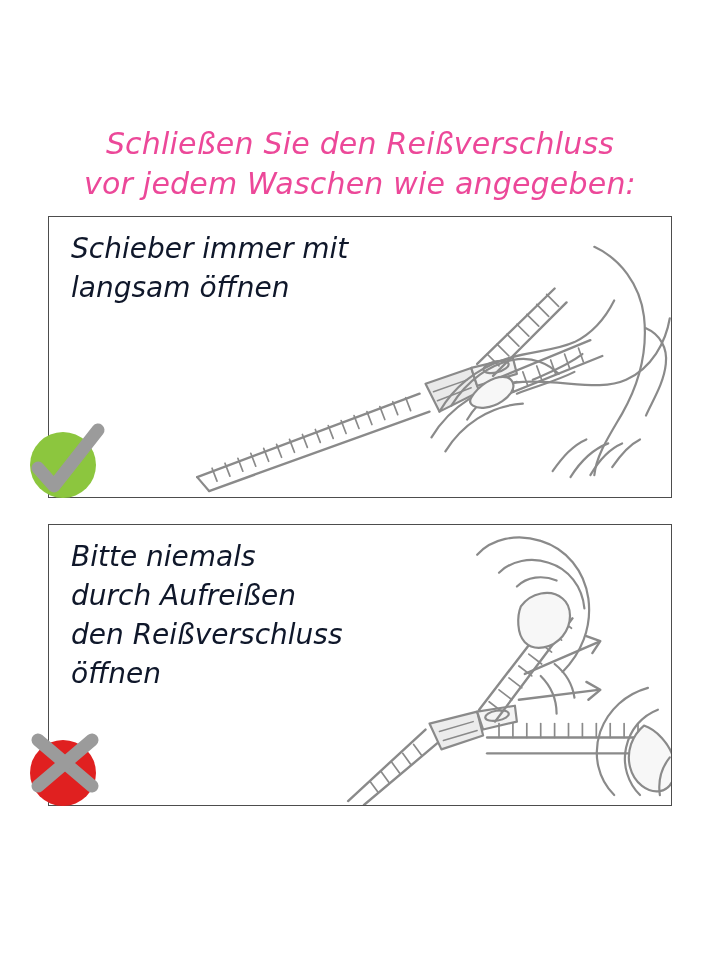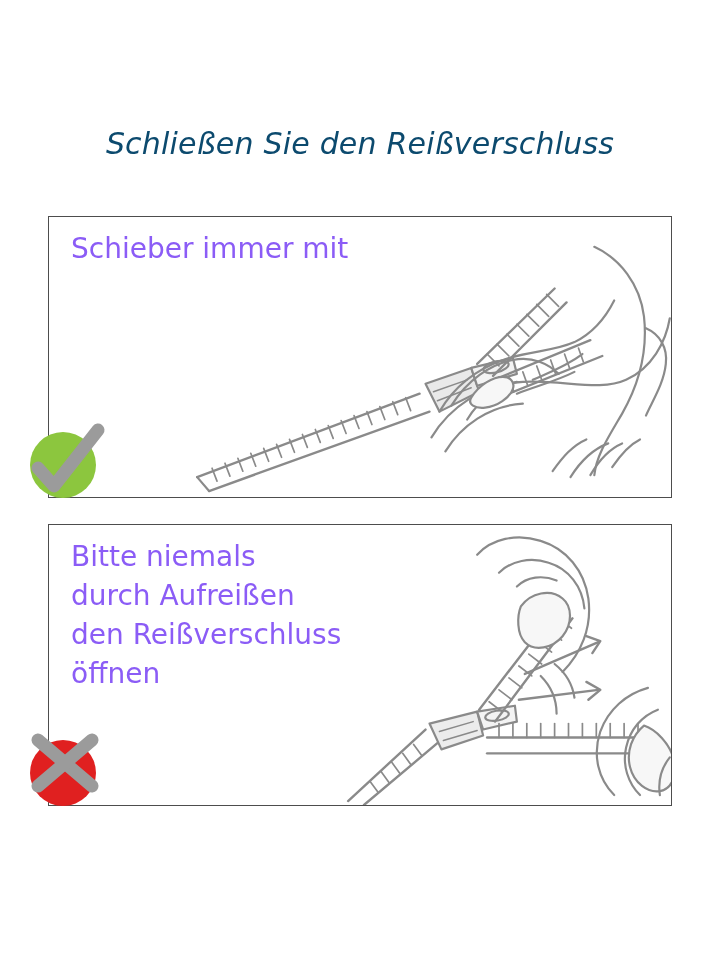--- a/index.html
+++ b/index.html
@@ -25,21 +25,21 @@
   
   .heading {
     position: absolute;
     left: 0;
     top: 124px;
     width: 720px;
     text-align: center;
     font-style: italic;
     font-size: 30px;
     line-height: 40px;
-    color: #0c4a6e;
+    color: #ec4899;
     letter-spacing: 0.2px;
   }
   .heading .line {
     display: block;
     white-space: nowrap;
   }
 
   
   .panel {
     position: absolute;
@@ -58,23 +58,24 @@
     left: 48px;
     top: 524px;
     width: 624px;
     height: 282px;
   }
 
   .panel-text {
     position: absolute;
     left: 22px;
     top: 12px;
+    font-style: italic;
     font-size: 28px;
     line-height: 39px;
-    color: #8b5cf6;
+    color: #0f172a;
     white-space: nowrap;
   }
   .panel-text .line { display: block; }
 
   .panel-art {
     position: absolute;
     left: 0; top: 0;
     width: 100%;
     height: 100%;
     pointer-events: none;
@@ -104,26 +105,28 @@
     overflow: visible;
   }
 </style>
 </head>
 <body>
 
 <div class="page">
 
   <div class="heading">
     <span class="line">Schließen Sie den Reißverschluss</span>
+    <span class="line">vor jedem Waschen wie angegeben:</span>
   </div>
 
   <div class="panel" id="panel-good">
 
     <div class="panel-text">
       <span class="line">Schieber immer mit</span>
+      <span class="line">langsam öffnen</span>
     </div>
 
     <svg class="panel-art" viewBox="0 0 624 282">
       <g fill="none" stroke="#8a8a8a" stroke-width="2.2" stroke-linecap="round" stroke-linejoin="round">
 
         <path d="M148 262 L372 178" stroke-width="2.4"></path>
         <path d="M160 276 L382 196" stroke-width="2.4"></path>
         <path d="M148 262 L160 276"></path>
 
         <g stroke-width="1.7">

